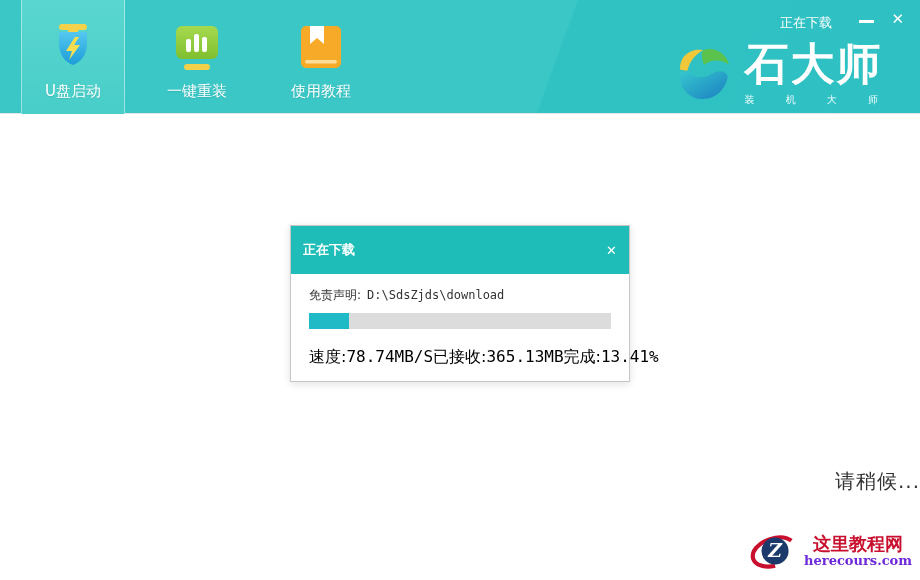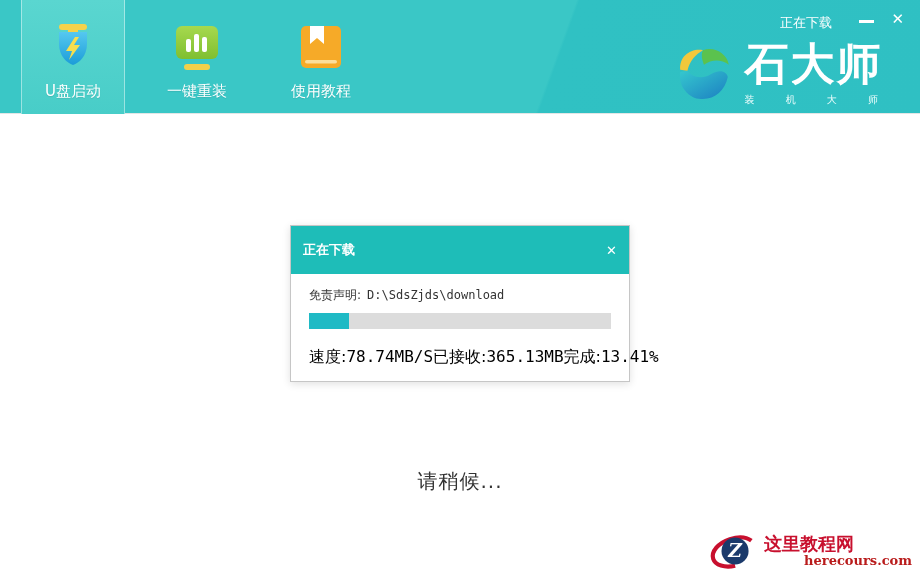--- a/index.html
+++ b/index.html
@@ -44,26 +44,26 @@
   .dialog-body{padding:11px 18px 13px;}
   .info-row{display:flex;align-items:baseline;font-size:12px;color:#333;line-height:21px;}
   .info-label{white-space:nowrap;}
   .info-value{font-family:"DejaVu Sans Mono","Liberation Mono",monospace;margin-left:6px;}
   .progress-track{height:16px;background:#DCDCDC;margin-top:7px;overflow:hidden;}
   .progress-fill{height:100%;background:#1FBAC5;}
   .stats-row{display:flex;justify-content:space-between;margin-top:18px;font-size:16px;color:#000000;}
   .stat{display:flex;align-items:baseline;white-space:nowrap;}
   .stat .info-value{margin-left:0;}
   
-  .wait-text{position:absolute;left:0;top:468px;width:920px;text-align:center;font-size:20px;color:#333;letter-spacing:1px;}
+  .wait-text{position:absolute;left:0;top:468px;width:920px;text-align:right;font-size:20px;color:#333;letter-spacing:1px;}
   
   .watermark{position:absolute;right:4px;bottom:2px;display:flex;align-items:center;background:#fff;padding:2px 4px;}
   .wm-logo{width:50px;height:50px;margin-right:5px;flex:none;}
-  .wm-name{color:#C8102E;font-size:18px;font-weight:bold;font-family:"DejaVu Serif","Liberation Serif",serif;line-height:1.1;}
-  .wm-domain{color:#b91c1c;font-size:13px;font-weight:bold;font-family:"DejaVu Serif","Liberation Serif",serif;line-height:1.1;margin-left:40px;}
+  .wm-name{color:#C8102E;font-size:18px;font-weight:bold;font-family:"DejaVu Serif","Liberation Serif",serif;line-height:1.1;text-align:center;}
+  .wm-domain{color:#6d28d9;font-size:13px;font-weight:bold;font-family:"DejaVu Serif","Liberation Serif",serif;line-height:1.1;}
 </style>
 </head>
 <body>
 
 <div class="header">
   <div class="tabs">
 
     <div class="tab active">
       <span class="icon">
         <svg viewBox="0 0 52 56" width="52" height="56">

